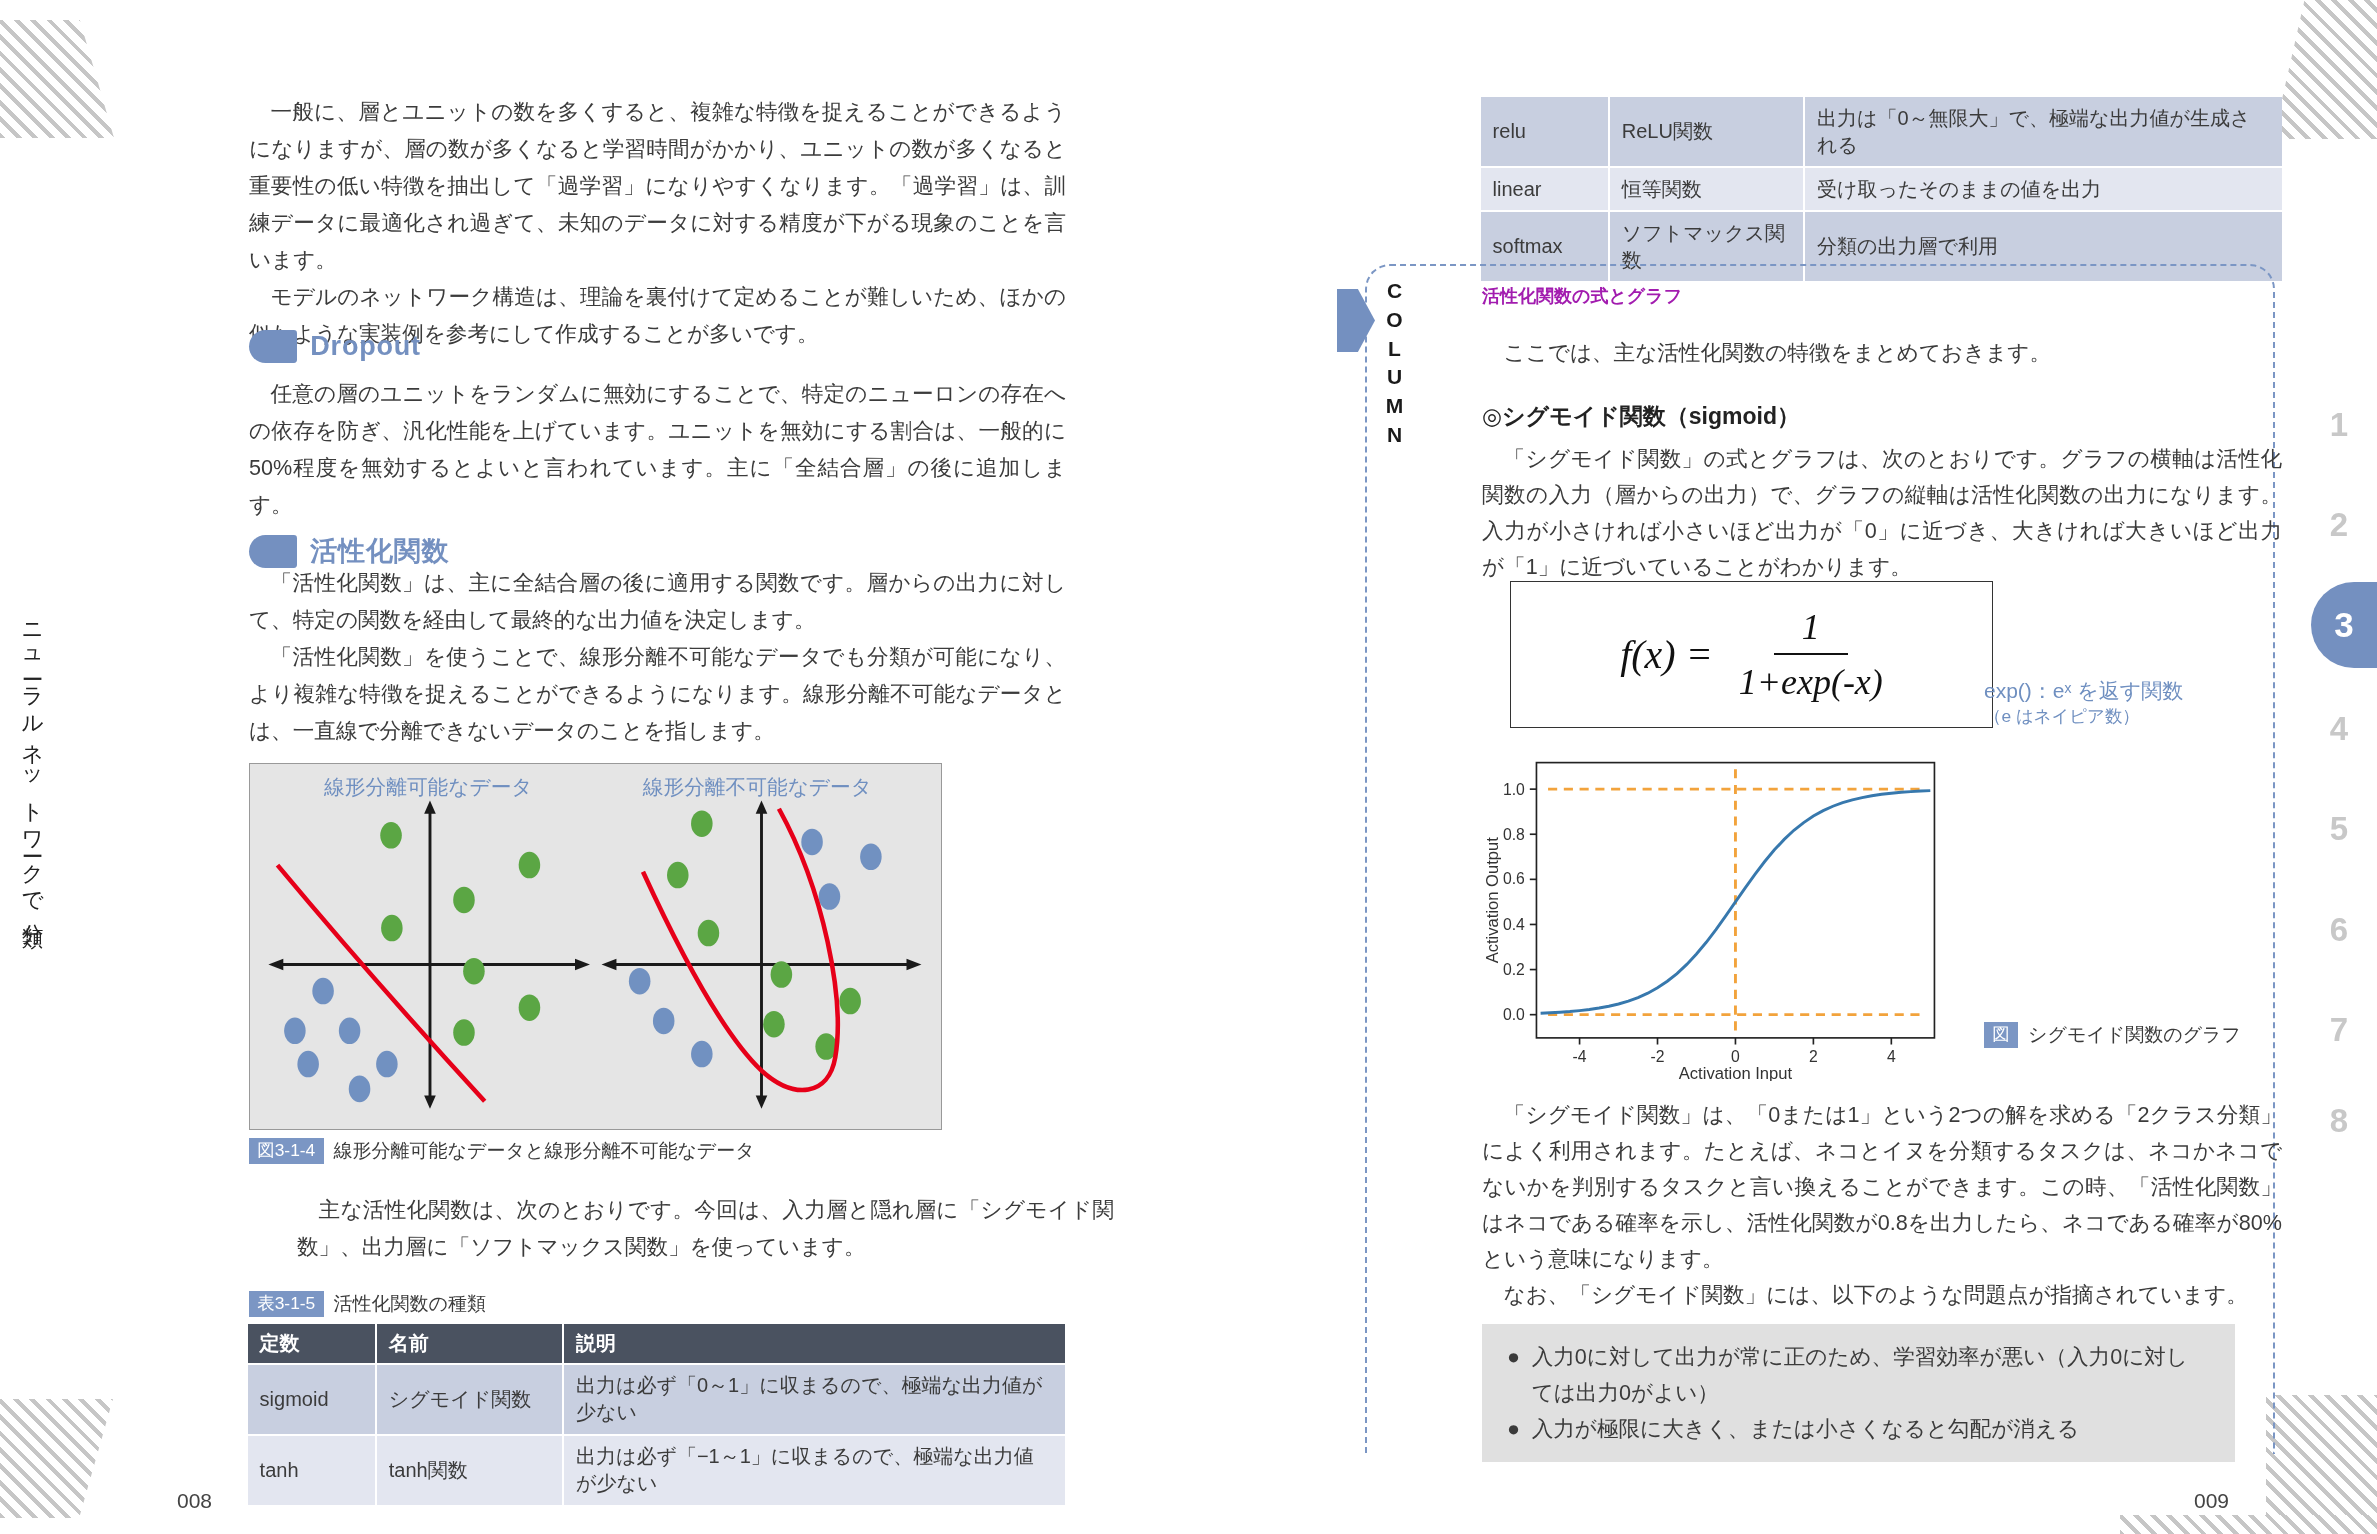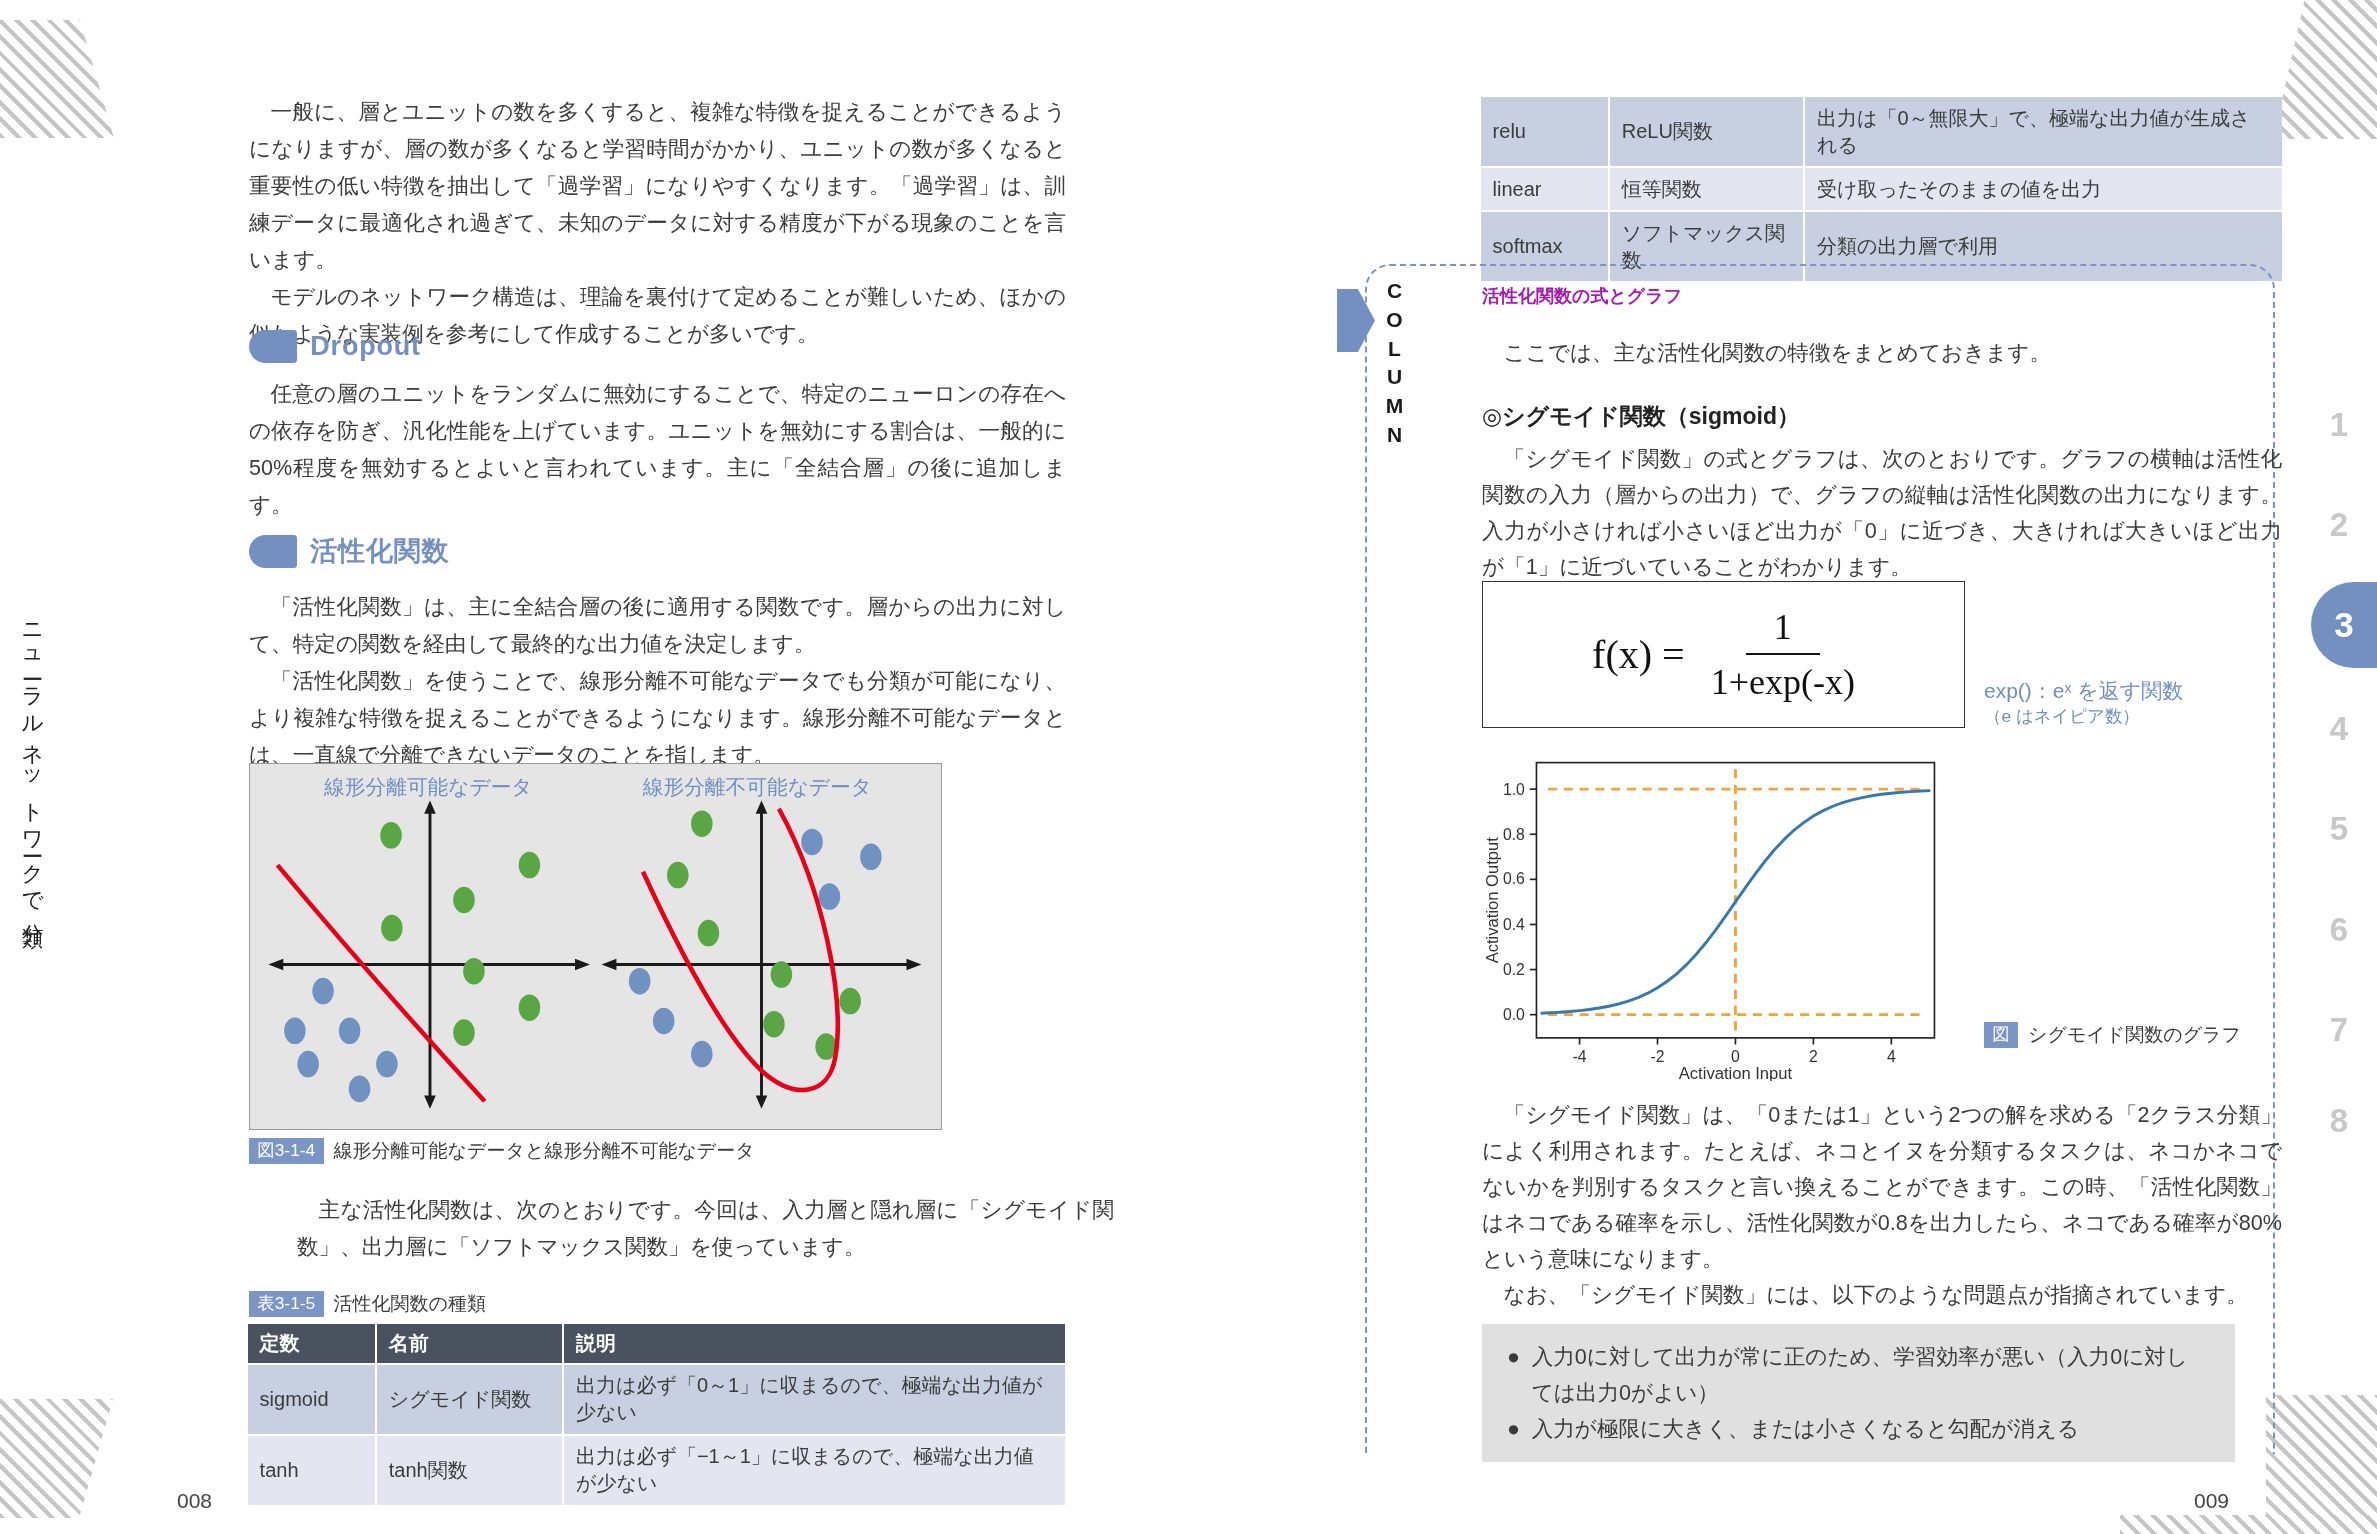--- a/index.html
+++ b/index.html
@@ -26,21 +26,21 @@
   tr.r0 td{background:#c8cfe0;}
   tr.r1 td{background:#e3e6f0;}
   
   .column-box{border:2.5px dashed #7b96c4;border-bottom:none;border-radius:25px 25px 0 0;}
   .colvert{writing-mode:vertical-rl;text-orientation:upright;font-weight:bold;font-size:21px;letter-spacing:5.8px;color:#1a1a1a;}
   .colarrow{background:#7490c0;clip-path:polygon(0 0,55% 0,100% 50%,55% 100%,0 100%);}
   .col-title{font-size:18px;font-weight:bold;color:#a21caf;}
   .subhead{font-size:23px;font-weight:bold;color:#222;}
   
   .formula-box{border:1.7px solid #333;display:flex;align-items:center;justify-content:center;gap:26px;
-               font-family:"Liberation Serif","DejaVu Serif",serif;color:#111;}
+               font-family:"Liberation Serif","DejaVu Serif",serif;font-style:italic;color:#111;margin-left:28px;}
   .f-lhs{font-size:40px;}
   .frac{display:inline-flex;flex-direction:column;align-items:center;}
   .frac .num{font-size:36px;padding:0 28px 5px;border-bottom:2.5px solid #111;}
   .frac .den{font-size:36px;padding-top:6.6px;}
   .exp-note{color:#6f8fc0;line-height:1.35;}
   .exp-note .l1{font-size:21px;}
   .exp-note .l2{font-size:17.4px;}
   
   .gray-box{background:#e0e0e0;padding:15px 25px;}
   .bullet{display:flex;gap:11.6px;font-size:21.6px;line-height:36px;color:#3b3b3b;}
@@ -76,21 +76,21 @@
 
 <div class="abs" style="left:249px;top:375px;width:817px;">
   <p class="para">任意の層のユニットをランダムに無効にすることで、特定のニューロンの存在への依存を防ぎ、汎化性能を上げています。ユニットを無効にする割合は、一般的に50%程度を無効するとよいと言われています。主に「全結合層」の後に追加します。</p>
 </div>
 
 <div class="abs sec-head" style="left:249px;top:533px;">
   <span class="head-tab"></span>
   <span class="head-text">活性化関数</span>
 </div>
 
-<div class="abs" style="left:249px;top:588px;width:817px;">
+<div class="abs" style="left:249px;top:565px;width:817px;font-family:Liberation Serif, serif;">
   <p class="para">「活性化関数」は、主に全結合層の後に適用する関数です。層からの出力に対して、特定の関数を経由して最終的な出力値を決定します。</p>
   <p class="para">「活性化関数」を使うことで、線形分離不可能なデータでも分類が可能になり、より複雑な特徴を捉えることができるようになります。線形分離不可能なデータとは、一直線で分離できないデータのことを指します。</p>
 </div>
 
 <div class="abs" style="left:249px;top:763px;width:691px;height:365px;border:0.8px solid #999;background:#e5e5e5;">
   <svg width="689" height="363" viewBox="0 0 831 438">
     <text x="215" y="36" text-anchor="middle" font-size="25" fill="#6f8fc0">線形分離可能なデータ</text>
     <text x="612" y="36" text-anchor="middle" font-size="25" fill="#6f8fc0">線形分離不可能なデータ</text>
 
     <g stroke="#1a1a1a" stroke-width="3.5">

